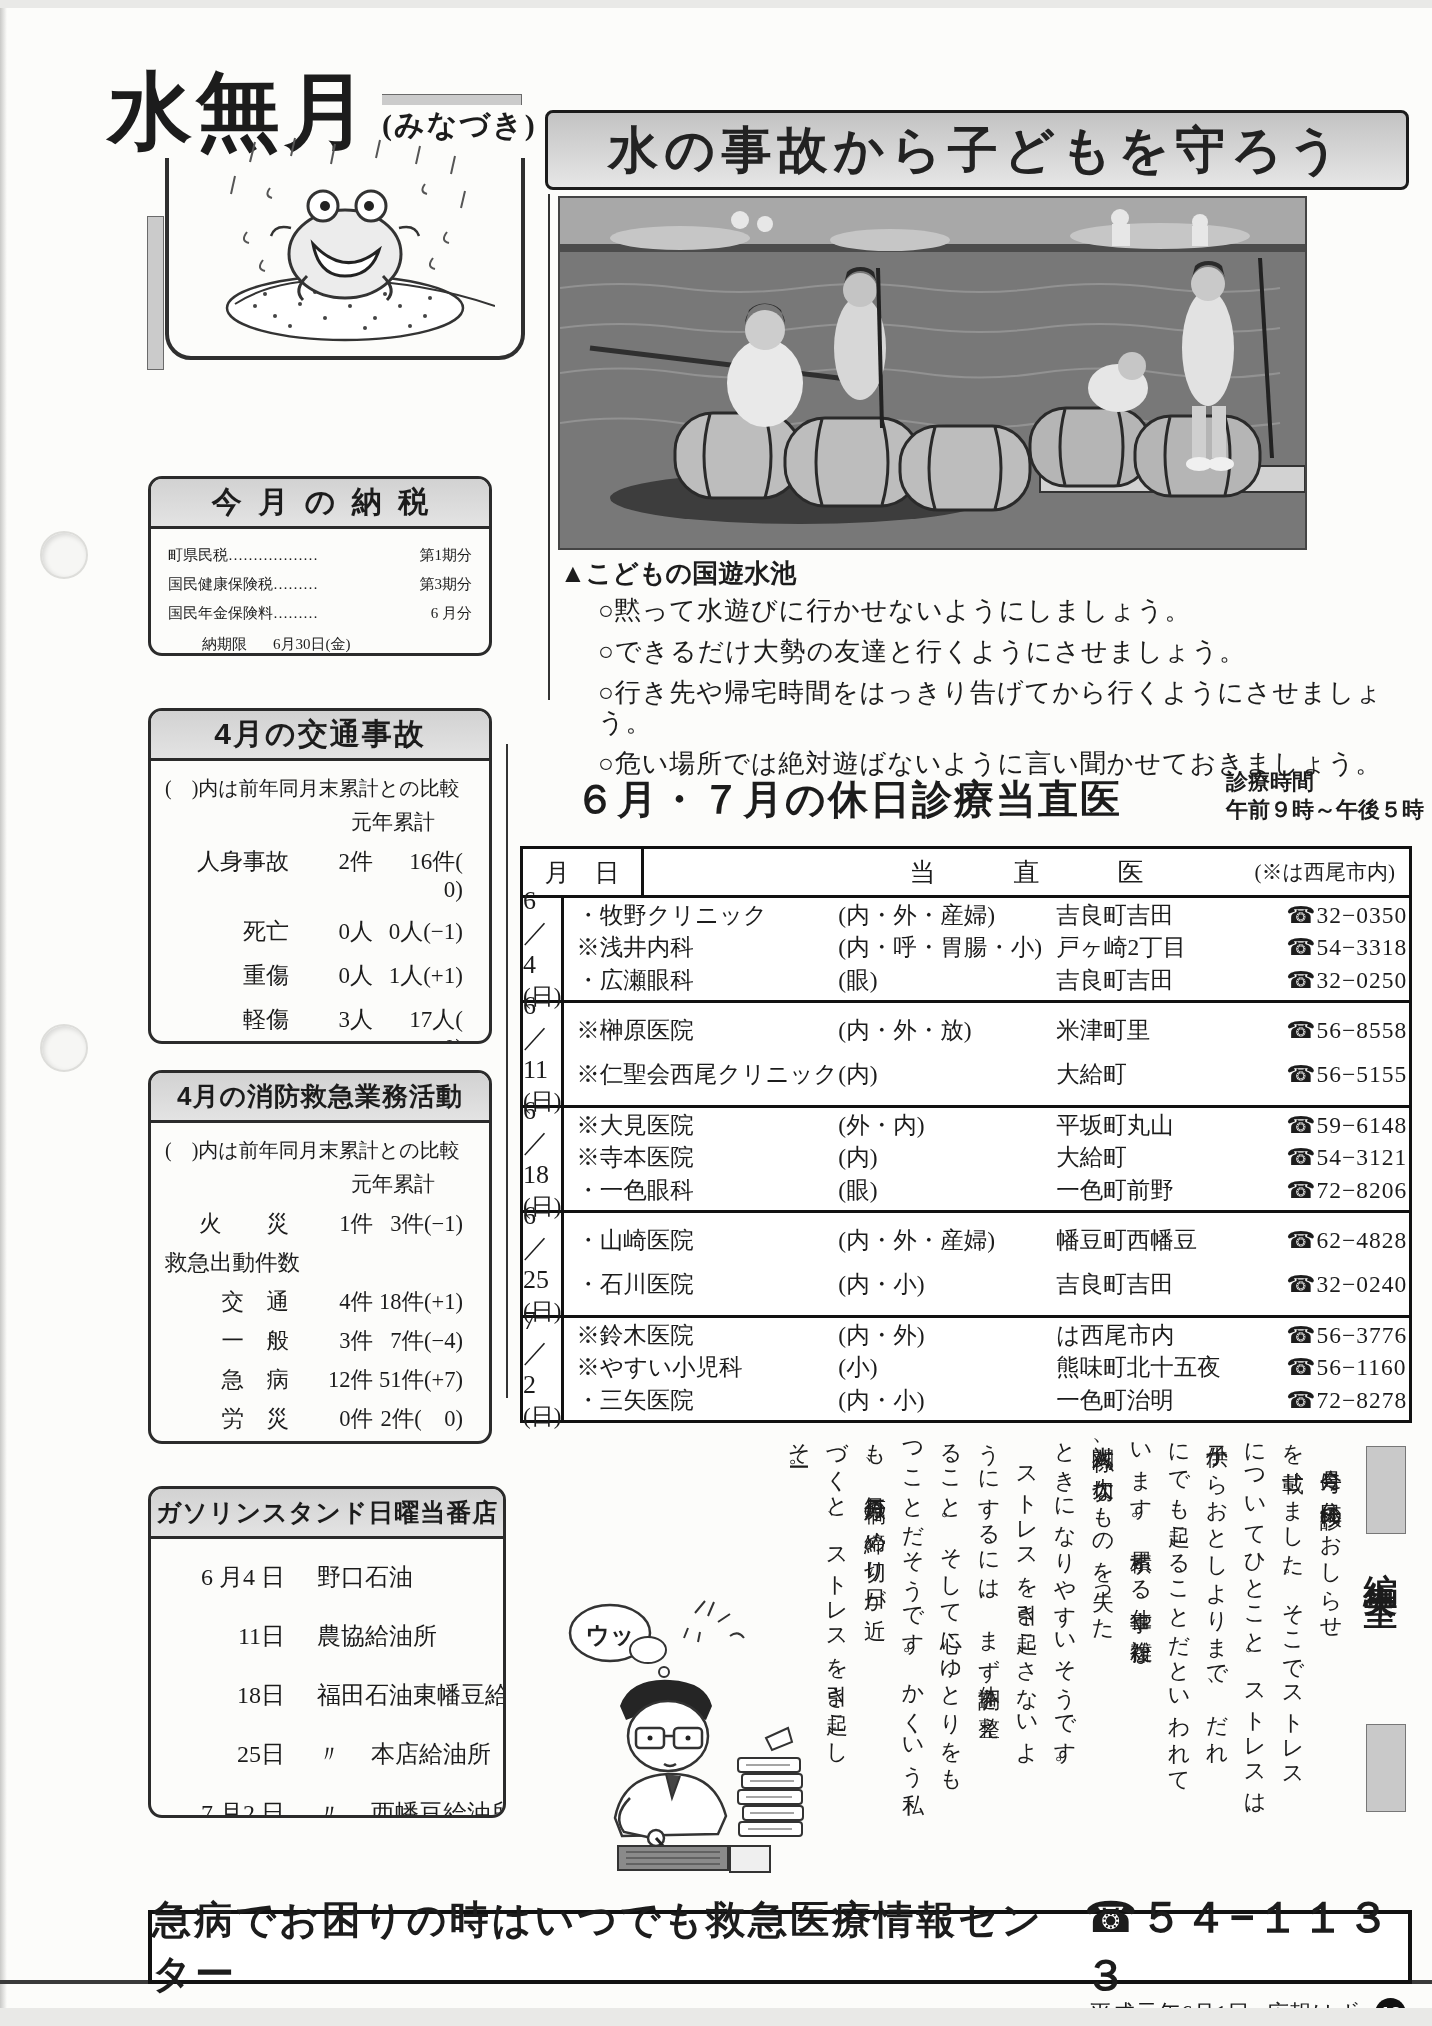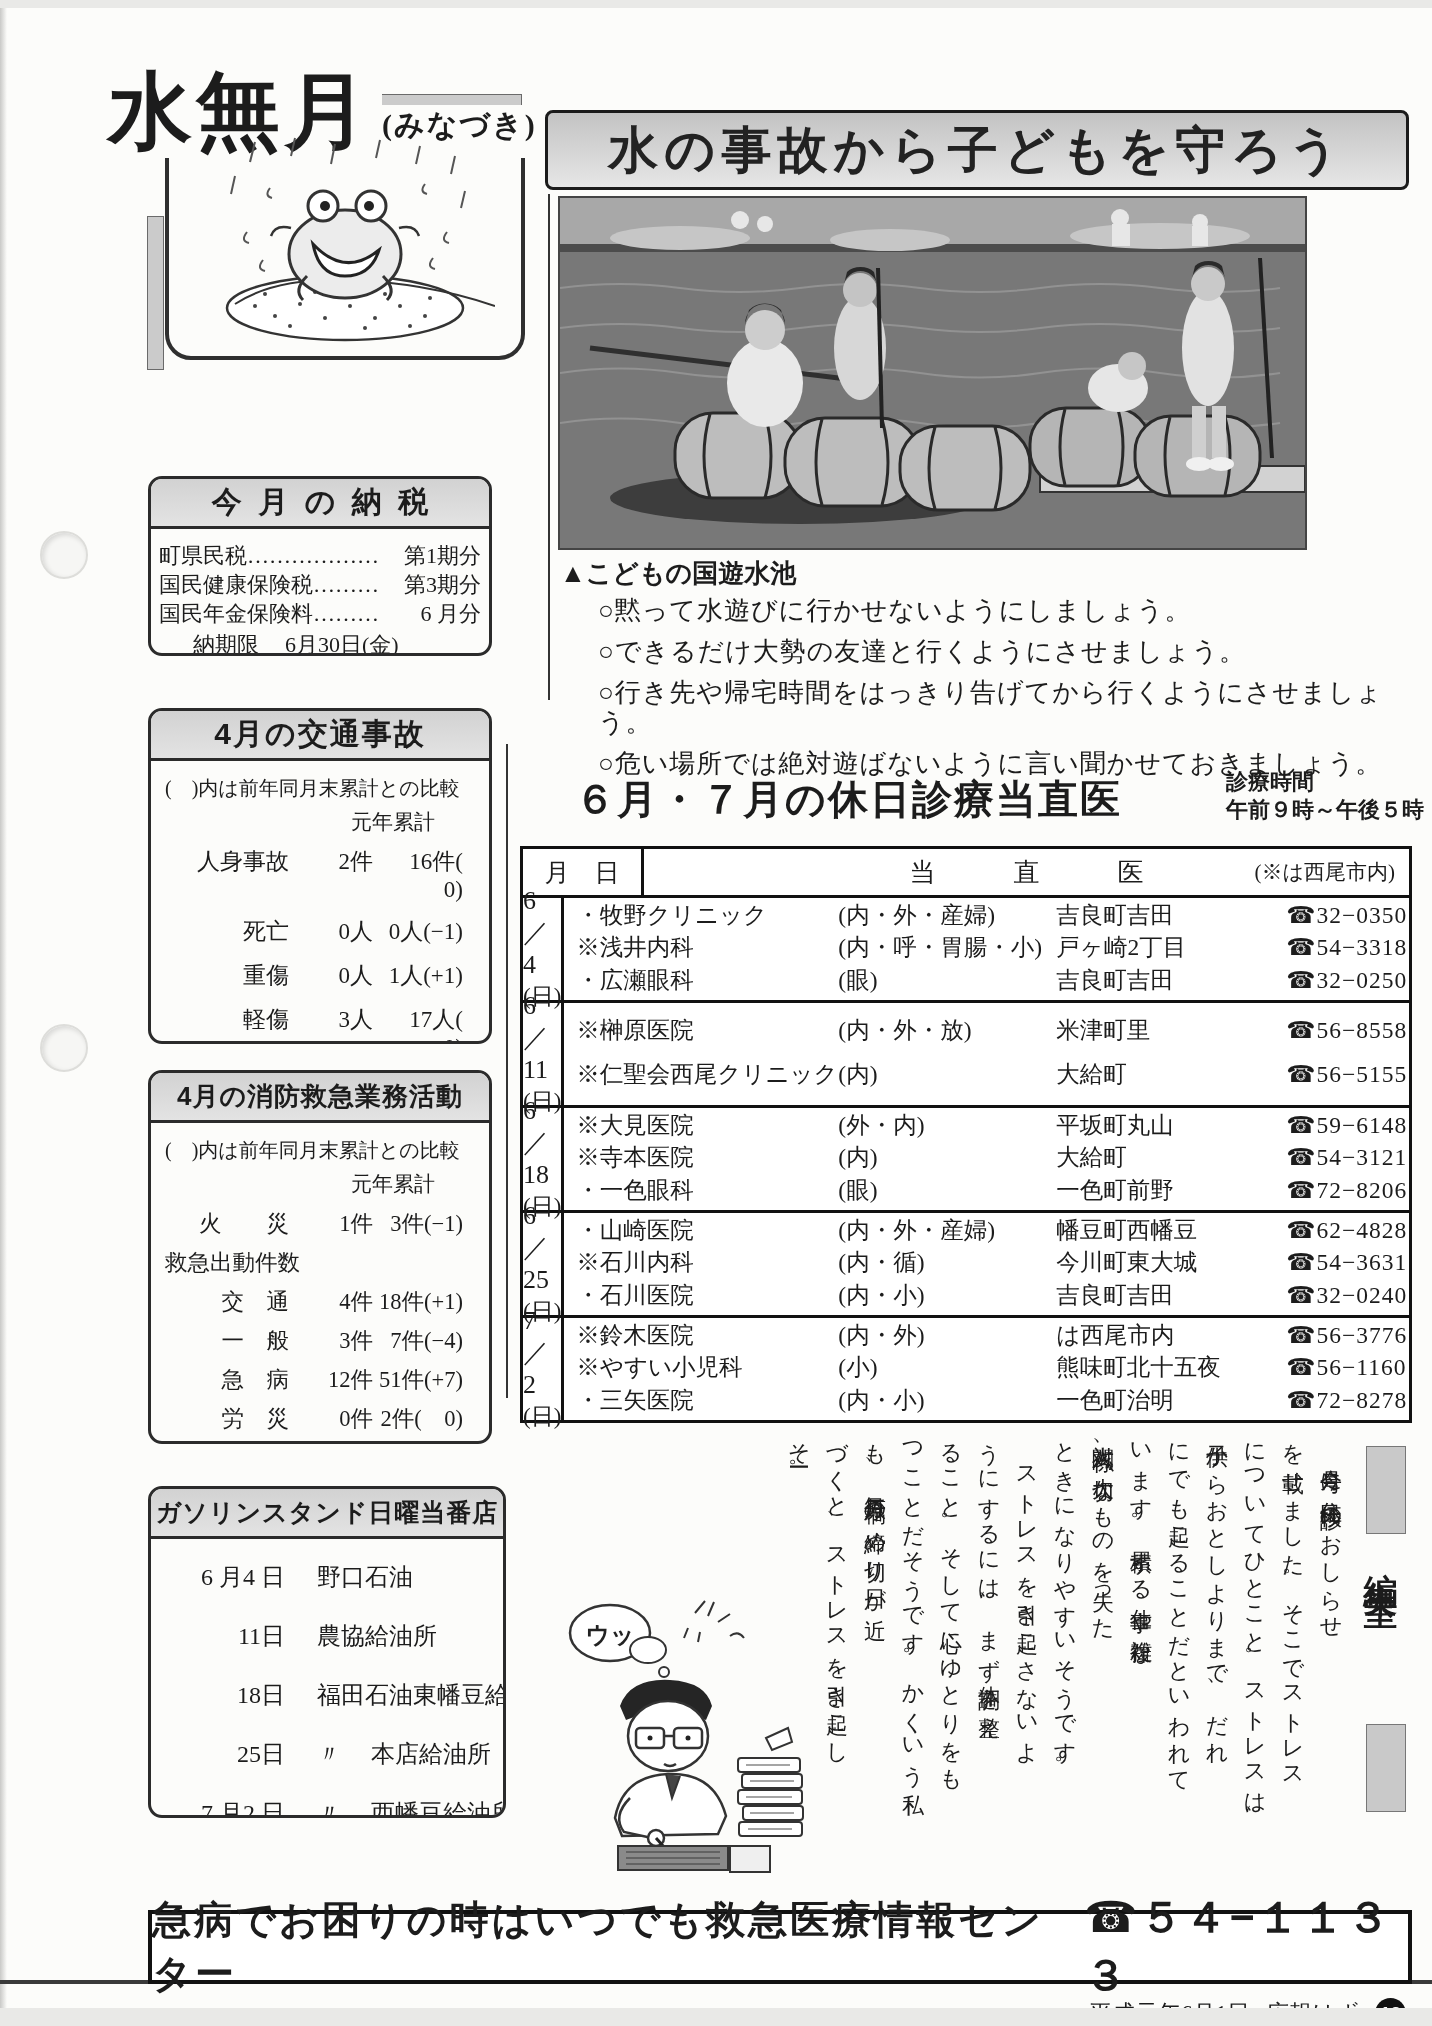--- a/index.html
+++ b/index.html
@@ -37,21 +37,21 @@
   
   .ibox{border:3px solid #2b2b2b;border-radius:14px;background:#fcfcfa;overflow:hidden;}
   .ibox-h{background:linear-gradient(#d2d2d2,#e3e3e3);border-bottom:3px solid #2b2b2b;
           display:flex;align-items:center;justify-content:center;font-weight:bold;
           font-family:"Liberation Sans","DejaVu Sans",sans-serif;}
   .tax-h{height:47px;font-size:30px;letter-spacing:0.55em;text-indent:0.55em;}
   .tr-h{height:47px;font-size:30px;letter-spacing:2px;}
   .fr-h{height:47px;font-size:26px;letter-spacing:1px;}
   .gs-h{height:47px;font-size:25px;letter-spacing:1px;}
 
-  .tax-body{padding:12px 8px;font-size:22px;line-height:29px;}
+  .tax-body{padding:12px 17px;font-size:15px;line-height:29px;}
   .tax-row{display:flex;align-items:baseline;}
   .tax-row .v{margin-left:auto;}
   .tax-deadline{display:flex;gap:26px;padding-left:34px;margin-top:2px;}
 
   .stat-note{font-size:20px;padding:14px 0 2px 14px;letter-spacing:0;}
   .stat-col{font-size:21px;text-align:right;padding-right:54px;margin-top:4px;}
   .stat-grid{display:grid;grid-template-columns:128px 84px 1fr;font-size:23px;
              row-gap:13px;padding:10px 26px 0 10px;}
   .stat-grid .c1{text-align:right;}
   .stat-grid .c2{text-align:right;}
@@ -441,26 +441,20 @@
         <span class="mt-day">(日)</span>
       </div>
       <div class="mt-entries">
         <div class="mt-entry">
           <span class="e-name">・山崎医院</span>
           <span class="e-dept">(内・外・産婦)</span>
           <span class="e-place">幡豆町西幡豆</span>
           <span class="e-tel">☎62−4828</span>
         </div>
         <div class="mt-entry">
-          <span class="e-name">※石川内科</span>
-          <span class="e-dept">(内・循)</span>
-          <span class="e-place">今川町東大城</span>
-          <span class="e-tel">☎54−3631</span>
-        </div>
-        <div class="mt-entry">
           <span class="e-name">・石川医院</span>
           <span class="e-dept">(内・小)</span>
           <span class="e-place">吉良町吉田</span>
           <span class="e-tel">☎32−0240</span>
         </div>
       </div>
     </div>
 
     <div class="mt-group">
       <div class="mt-date">

